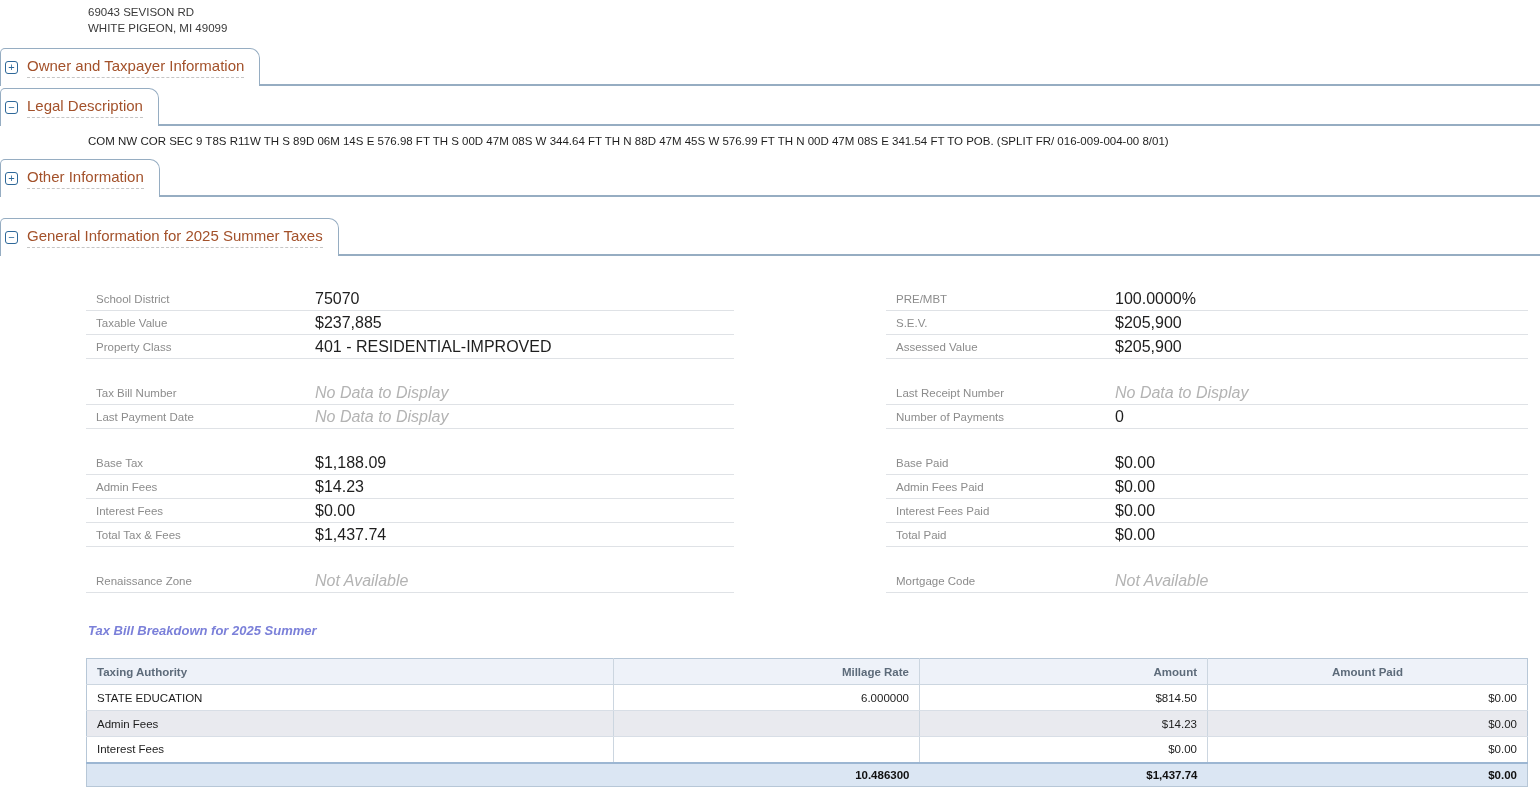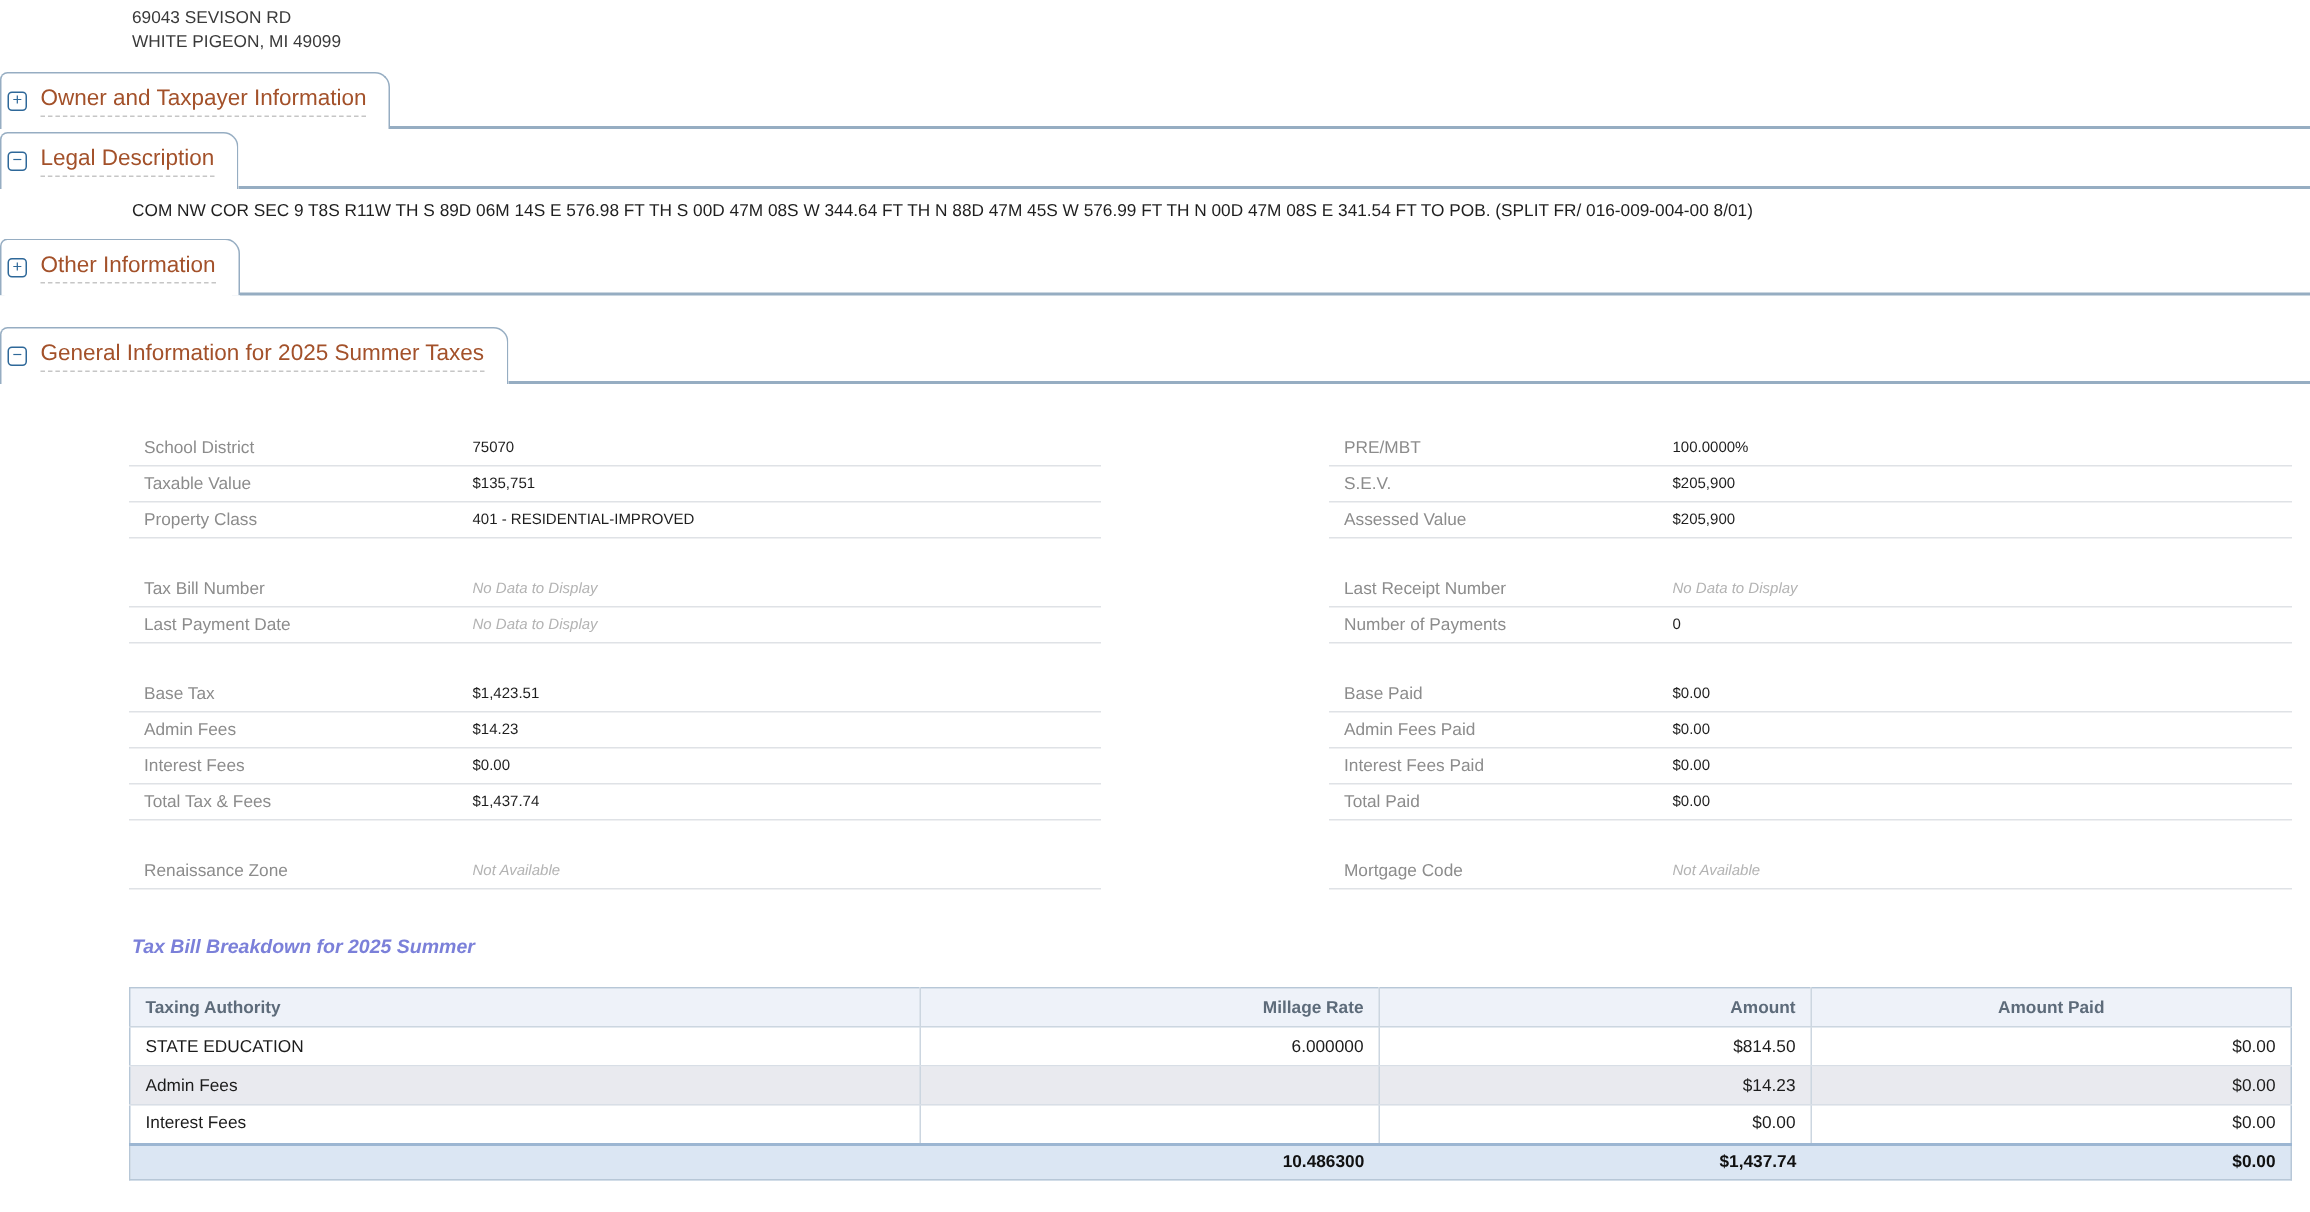--- a/index.html
+++ b/index.html
@@ -34,21 +34,21 @@
   #sec-owner .section-header{margin-top:12px;}
   #sec-legal .section-header{margin-top:2px;}
   .legal-text{margin:9px 0 10px 88px;height:14px;font-size:11.5px;color:#1f1f1f;white-space:nowrap;}
   #sec-general .section-header{margin-top:21px;}
   .info-grid{display:flex;margin-left:86px;padding-top:31px;gap:152px;}
   .info-col{width:648px;flex:none;}
   .info-col.right{width:642px;}
   .fgroup{margin-bottom:22px;}
   .frow{display:flex;align-items:center;height:24px;border-bottom:1px solid var(--row-line);padding-left:10px;}
   .flabel{width:219px;flex:none;font-size:11.5px;color:var(--field-label);}
-  .fvalue{font-size:10px;color:var(--field-value);}
+  .fvalue{font-size:16px;color:var(--field-value);}
   .fvalue.muted{color:var(--muted);font-style:italic;}
   .breakdown-title{margin:8px 0 0 88px;font-size:13px;line-height:16px;font-weight:bold;font-style:italic;color:var(--title);}
   table.breakdown{
     margin:19px 0 0 86px;width:1441px;border-collapse:collapse;table-layout:fixed;
     font-size:11.5px;border:1px solid var(--table-border);
   }
   table.breakdown th{
     background:var(--header-bg);color:var(--header-text);font-weight:bold;
     height:26px;padding:0 10px;text-align:right;
     border-right:1px solid var(--table-inner);border-bottom:1px solid var(--table-inner);
@@ -117,41 +117,41 @@
 
   <div class="info-grid">
     <div class="info-col" id="info-left">
         <div class="fgroup">
           <div class="frow">
             <span class="flabel">School District</span>
             <span class="fvalue">75070</span>
           </div>
           <div class="frow">
             <span class="flabel">Taxable Value</span>
-            <span class="fvalue">$135,751</span>
+            <span class="fvalue">$237,885</span>
           </div>
           <div class="frow">
             <span class="flabel">Property Class</span>
             <span class="fvalue">401 - RESIDENTIAL-IMPROVED</span>
           </div>
         </div>
         <div class="fgroup">
           <div class="frow">
             <span class="flabel">Tax Bill Number</span>
             <span class="fvalue muted">No Data to Display</span>
           </div>
           <div class="frow">
             <span class="flabel">Last Payment Date</span>
             <span class="fvalue muted">No Data to Display</span>
           </div>
         </div>
         <div class="fgroup">
           <div class="frow">
             <span class="flabel">Base Tax</span>
-            <span class="fvalue">$1,423.51</span>
+            <span class="fvalue">$1,188.09</span>
           </div>
           <div class="frow">
             <span class="flabel">Admin Fees</span>
             <span class="fvalue">$14.23</span>
           </div>
           <div class="frow">
             <span class="flabel">Interest Fees</span>
             <span class="fvalue">$0.00</span>
           </div>
           <div class="frow">

